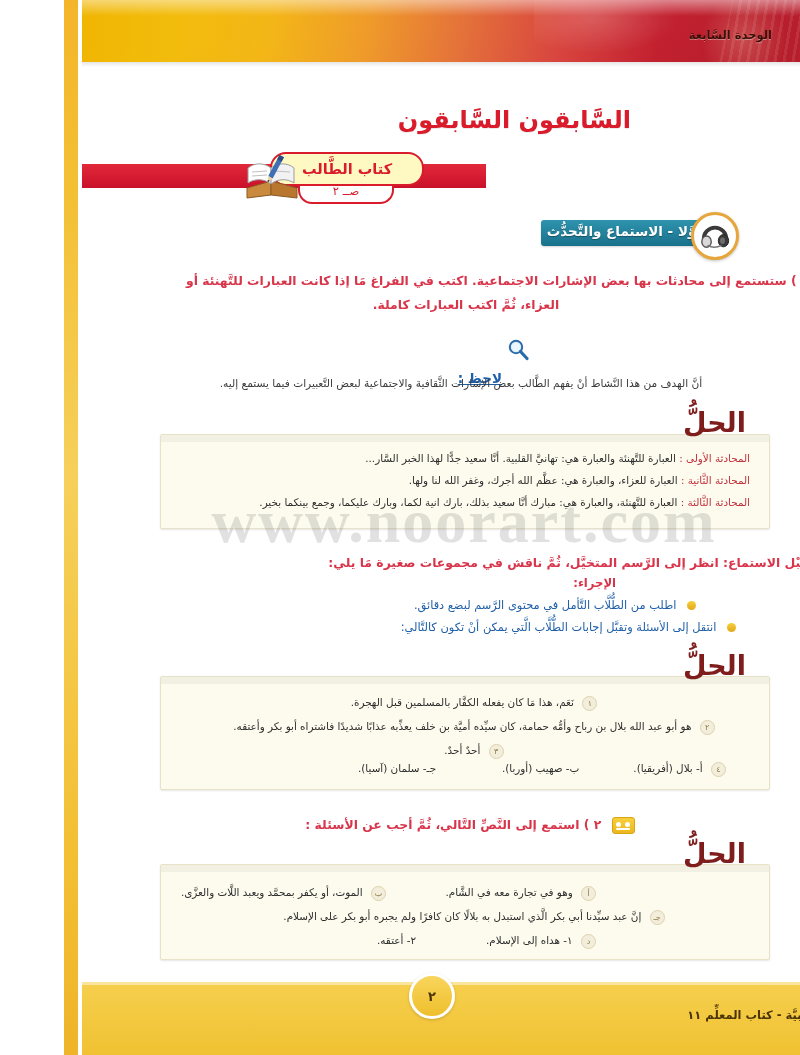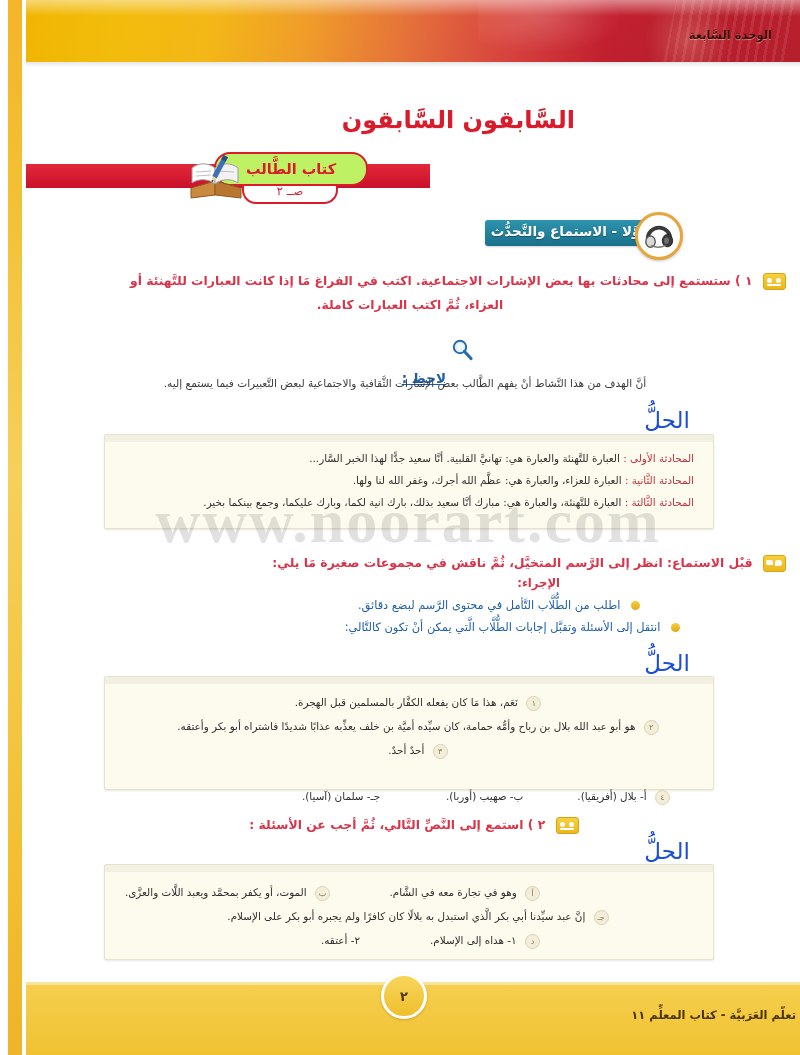--- a/index.html
+++ b/index.html
@@ -2,21 +2,21 @@
 <html lang="ar" dir="rtl"><head>
 <meta charset="utf-8">
 <style>
   html,body{margin:0;padding:0;}
   body{
     width:800px;height:1055px;
     background:#ffffff;
     font-family:"DejaVu Sans","Liberation Sans",sans-serif;
     position:relative;overflow:hidden;
   }
-  .page{position:relative;width:792px;height:1055px;overflow:hidden;background:#fff;}
+  .page{position:relative;width:736px;height:1055px;overflow:hidden;background:#fff;}
 
   
   .rail-left{position:absolute;left:0;top:0;width:14px;height:1055px;
     background:linear-gradient(to bottom,#f4b52a 0%,#f3c034 18%,#f6d05a 45%,#f3c034 80%,#efb429 100%);z-index:4;}
   .rail-left-inner{position:absolute;left:14px;top:0;width:4px;height:1055px;background:#ffffff;z-index:4;}
 
   
   .header{position:absolute;left:0;top:0;width:800px;height:62px;overflow:hidden;z-index:3;}
   .header-grad{position:absolute;inset:0;
     background:linear-gradient(100deg,
@@ -56,21 +56,21 @@
     text-shadow:0 1px 0 rgba(0,0,0,.08);
   }
 
   
   .ribbon-wrap{position:absolute;right:360px;top:78px;width:240px;height:58px;}
   .ribbon-bar{position:absolute;right:0px;top:14px;width:225px;height:24px;
     background:linear-gradient(to bottom,#e2283a,#c9112a);border-radius:2px 0 0 2px;}
   .ribbon-bar:after{content:"";position:absolute;left:-400px;top:0;width:400px;height:24px;
     background:linear-gradient(to bottom,#e2283a,#c9112a);}
   .ribbon-pill{position:absolute;right:62px;top:2px;width:150px;height:30px;
-    background:#bef264;border:2px solid #d91b2b;border-radius:16px;
+    background:#fef9c3;border:2px solid #d91b2b;border-radius:16px;
     display:flex;align-items:center;justify-content:center;}
   .ribbon-pill span{color:#d91b2b;font-size:14.5px;font-weight:bold;}
   .ribbon-page{position:absolute;right:92px;top:30px;width:92px;height:22px;
     background:#ffffff;border:2px solid #d91b2b;border-top:none;
     border-radius:0 0 14px 14px;display:flex;align-items:center;justify-content:center;}
   .ribbon-page span{color:#d91b2b;font-size:11.5px;font-weight:normal;}
   .book-icon{position:absolute;right:185px;top:4px;width:58px;height:46px;}
 
   
   .sec-banner{position:absolute;right:135px;top:148px;width:170px;height:26px;}
@@ -91,21 +91,21 @@
     position:relative;margin-left:6px;}
   .badge i{position:absolute;background:#fff;border-radius:1px;}
 
   
   .note-head{position:absolute;color:#1f5fa8;font-size:13.5px;font-weight:bold;
     text-decoration:underline;}
   .note-icon{position:absolute;width:24px;height:24px;}
   .note-body{position:absolute;color:#3a3a3a;font-size:10.6px;line-height:1.7;text-align:right;}
 
   
-  .ans-label{position:absolute;color:#1d4ed8;font-size:23px;font-weight:normal;z-index:3;}
+  .ans-label{position:absolute;color:#7f1d1d;font-size:27px;font-weight:bold;z-index:3;}
   .ans-box{position:absolute;background:#fdfbee;border:1px solid #e8e2c8;
     box-shadow:0 1px 2px rgba(0,0,0,.10);border-radius:2px;}
   .ans-box-top{position:absolute;left:0;right:0;top:0;height:7px;background:#f2f0e2;}
   .ans-line{position:absolute;color:#2d2d2d;font-size:10.4px;line-height:1.6;white-space:nowrap;}
   .ans-line .hl{color:#c12f3c;}
   .ans-num{display:inline-block;width:13px;height:13px;border-radius:50%;
     background:#f3eddb;border:1px solid #ddd2ae;color:#8a7a45;font-size:8px;
     text-align:center;line-height:13px;margin-left:5px;vertical-align:middle;}
 
   
@@ -257,21 +257,21 @@
       <span>نَعَم، هذا مَا كان يفعله الكفَّار بالمسلمين قبل الهجرة.</span>
     </div>
     <div class="ans-line" style="right:0px;top:646px;width:744px;text-align:center;">
       <span class="ans-num">٢</span>
       <span>هو أبو عبد الله بلال بن رباح وأمُّه حمامة، كان سيِّده أميَّة بن خلف يعذِّبه عذابًا شديدًا فاشتراه أبو بكر وأعتقه.</span>
     </div>
     <div class="ans-line" style="right:0px;top:670px;width:744px;text-align:center;">
       <span class="ans-num">٣</span>
       <span>أحدٌ أحدٌ.</span>
     </div>
-    <div class="ans-line" style="right:120px;top:716px;width:520px;text-align:right;">
+    <div class="ans-line" style="right:120px;top:688px;width:520px;text-align:right;">
       <span class="ans-num">٤</span>
       <span style="display:inline-block;width:120px;">أ- بلال (أفريقيا).</span>
       <span style="display:inline-block;width:140px;">ب- صهيب (أوربا).</span>
       <span style="display:inline-block;width:140px;">جـ- سلمان (آسيا).</span>
     </div>
 
     <div class="task" style="right:4px;top:742px;width:744px;text-align:center;">
       <span class="badge">
         <i style="left:3px;top:4px;width:5px;height:5px;border-radius:50%;"></i>
         <i style="left:12px;top:4px;width:5px;height:5px;border-radius:50%;"></i>

